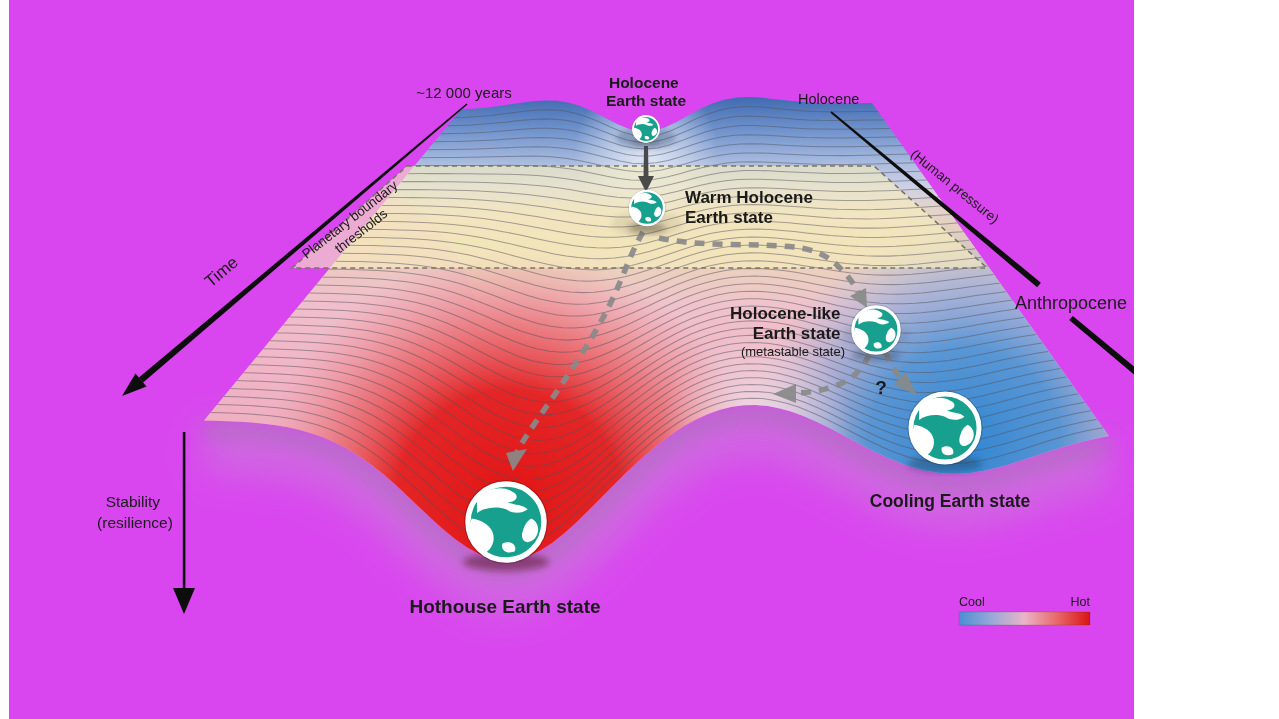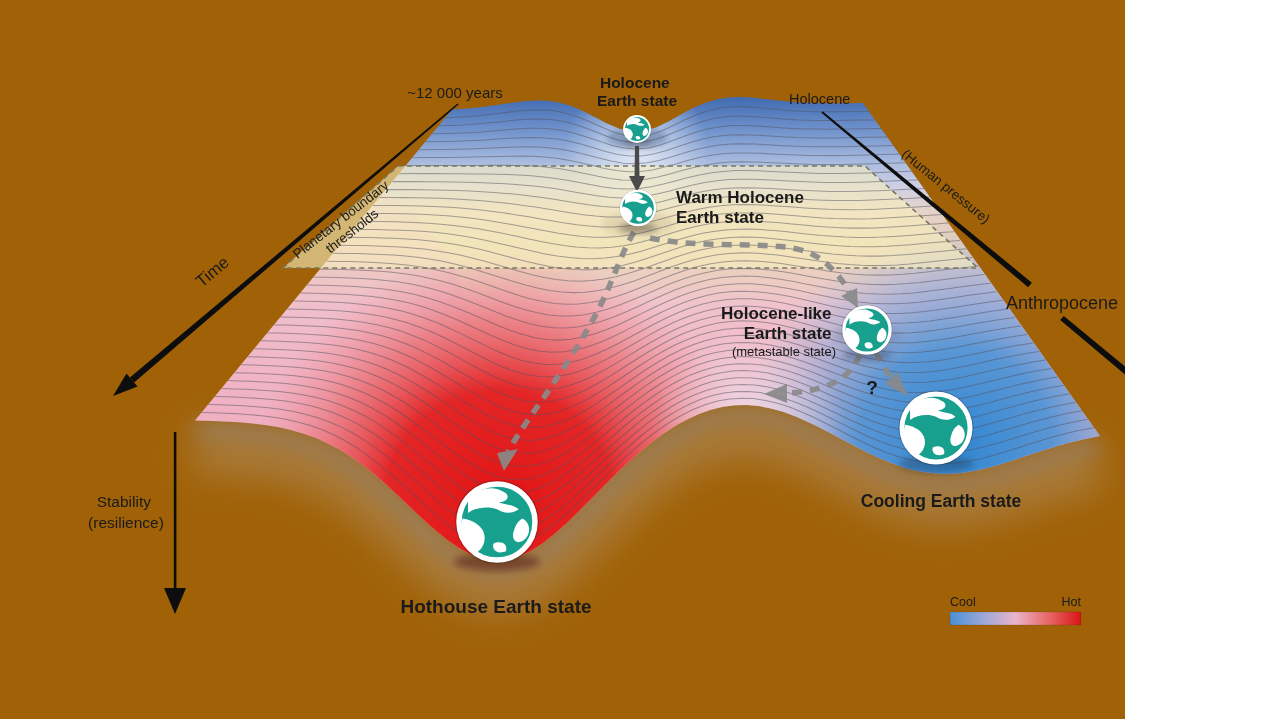--- a/index.html
+++ b/index.html
@@ -1,17 +1,17 @@
 <!DOCTYPE html>
 <html><head>
 <meta charset="utf-8">
 <style>
   html,body{margin:0;padding:0;background:#ffffff;}
-  .fig-wrap{position:relative;width:1125px;height:719px;background:#a16207;overflow:hidden;
-            font-family:"Liberation Sans", sans-serif;}
+  .fig-wrap{position:relative;width:1125px;height:719px;background:#d946ef;overflow:hidden;
+            font-family:"Liberation Sans", sans-serif;margin-left:9px;}
   svg{display:block;}
   text{fill:#1a1a1a;font-family:"Liberation Sans", sans-serif;}
   .bold{font-weight:700;}
 </style>
 </head>
 <body>
 
 <div class="fig-wrap">
 <svg width="1279" height="719" viewBox="0 0 1279 719">
   <defs>

